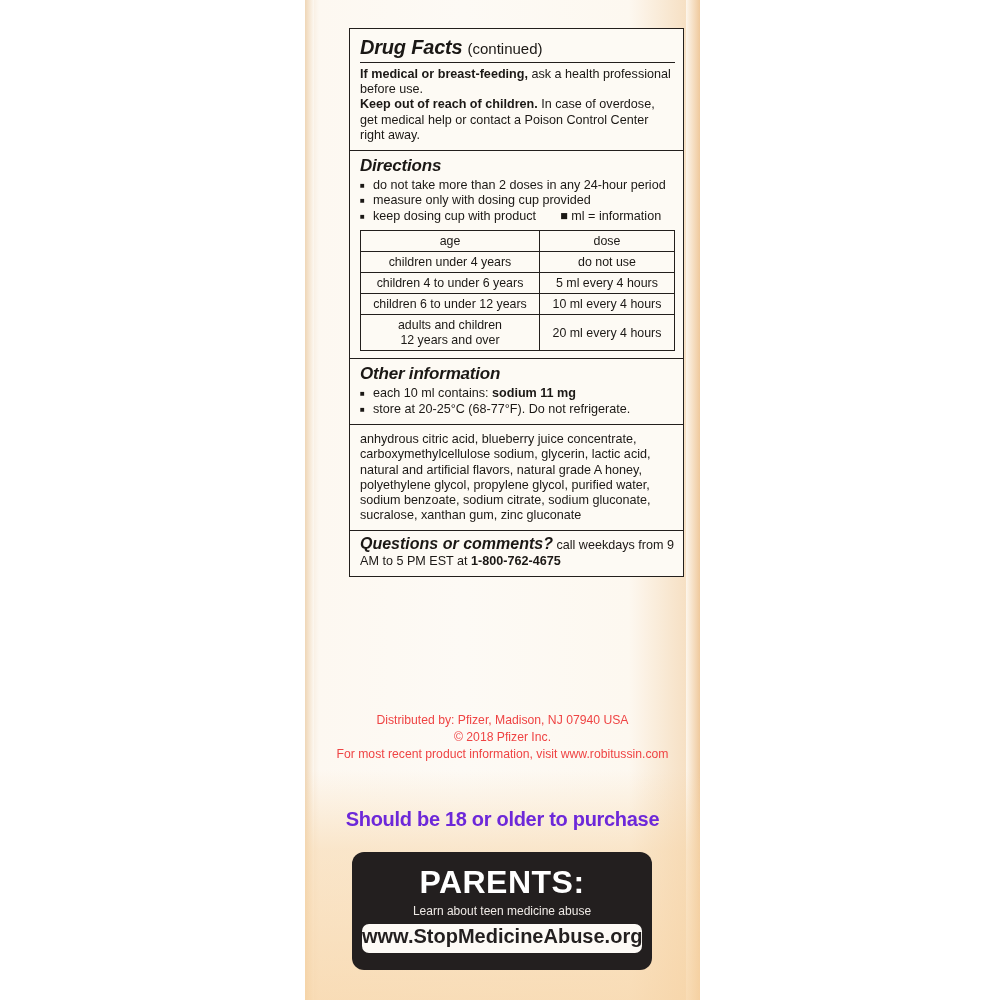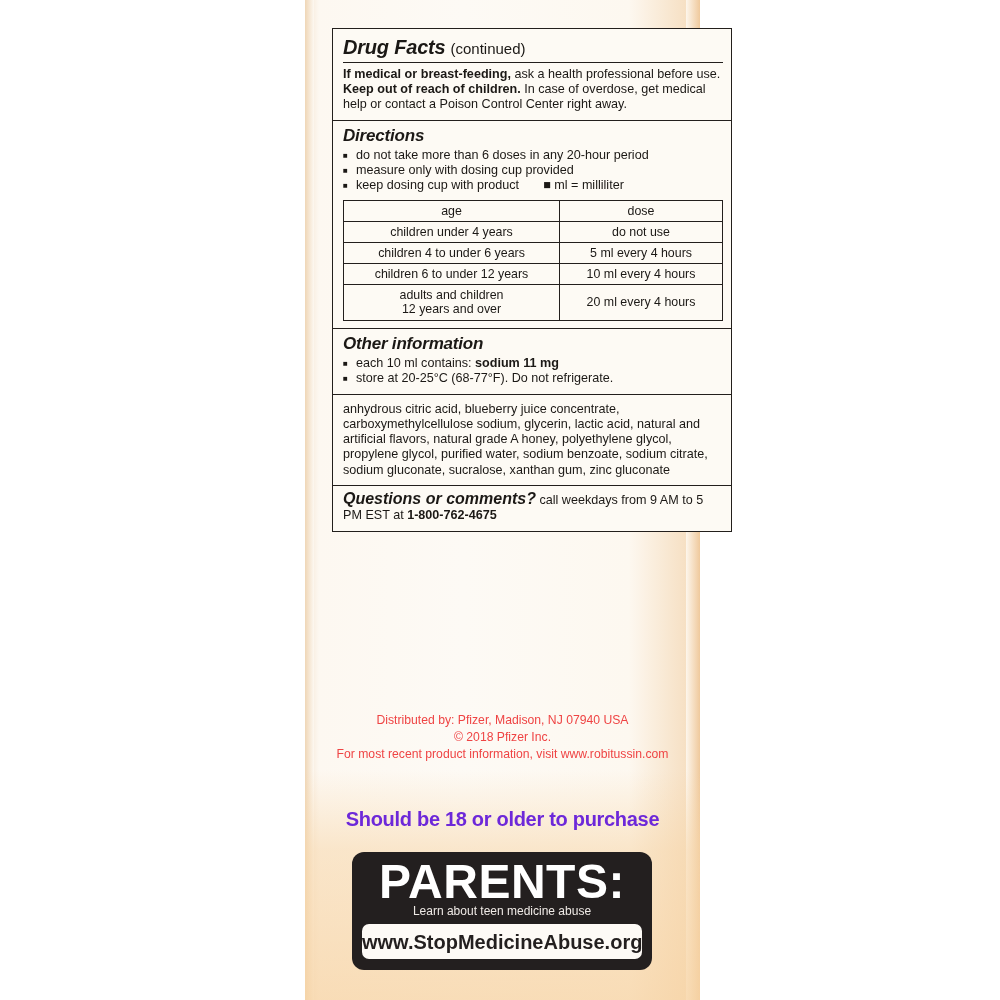--- a/index.html
+++ b/index.html
@@ -36,22 +36,22 @@
     background: linear-gradient(to right, #efd6b6, #fdf8f1);
   }
   .edge-right {
     position: absolute; left: 686px; top: 0; width: 14px; height: 1000px;
     background: linear-gradient(to right, #fdf6ec, #efc99c);
   }
 
   
   .facts {
     position: absolute;
-    left: 332px; top: 28px;
-    width: 400px;
+    left: 349px; top: 28px;
+    width: 335px;
     border: 1.6px solid #231f1c;
     background: #fdfaf4;
     color: #1b1815;
   }
   .sect {
     padding: 5px 8px 7px 10px;
   }
   .sect + .sect { border-top: 1.6px solid #231f1c; }
 
   .title-row {
@@ -134,37 +134,37 @@
     position: absolute;
     left: 352px; top: 852px;
     width: 300px; height: 118px;
     background: #231f1f;
     border-radius: 12px;
     padding: 6px 10px 10px 10px;
     text-align: center;
   }
   .parents-title {
     color: #ffffff;
-    font-size: 48px; font-weight: bold;
+    font-size: 32px; font-weight: bold;
     letter-spacing: 0.5px;
     line-height: 48px;
   }
   .parents-sub {
     color: #efeae6;
     font-size: 12px;
     margin-top: -2px;
     margin-bottom: 6px;
   }
   .parents-url {
     background: #fdfaf6;
     border-radius: 7px;
     color: #231f1f;
     font-size: 20px;
     font-weight: bold;
-    padding: 7px 0 5px 0;
+    padding: 1px 0 5px 0;
   }
 </style>
 </head>
 <body>
 
 <div id="page">
 
   <div class="panel"></div>
   <div class="edge-left"></div>
   <div class="edge-right"></div>
@@ -179,23 +179,23 @@
       </div>
       <div class="body-txt">
         <b>If medical or breast-feeding,</b><span> ask a health professional before use.</span><br>
         <b>Keep out of reach of children.</b><span> In case of overdose, get medical help or contact a Poison Control Center right away.</span>
       </div>
     </div>
 
     <div class="sect">
       <h2 class="sec-head">Directions</h2>
       <ul class="bul">
-        <li>do not take more than 6 doses in any 20-hour period</li>
+        <li>do not take more than 2 doses in any 24-hour period</li>
         <li>measure only with dosing cup provided</li>
-        <li><span>keep dosing cup with product</span><span class="inline-note">■ <span>ml = milliliter</span></span></li>
+        <li><span>keep dosing cup with product</span><span class="inline-note">■ <span>ml = information</span></span></li>
       </ul>
 
       <table class="dose">
         <tbody>
             <tr class="hd">
           <td class="c1">age</td>
           <td>dose</td>
         </tr>
         <tr>
           <td class="c1">children under 4 years</td>

